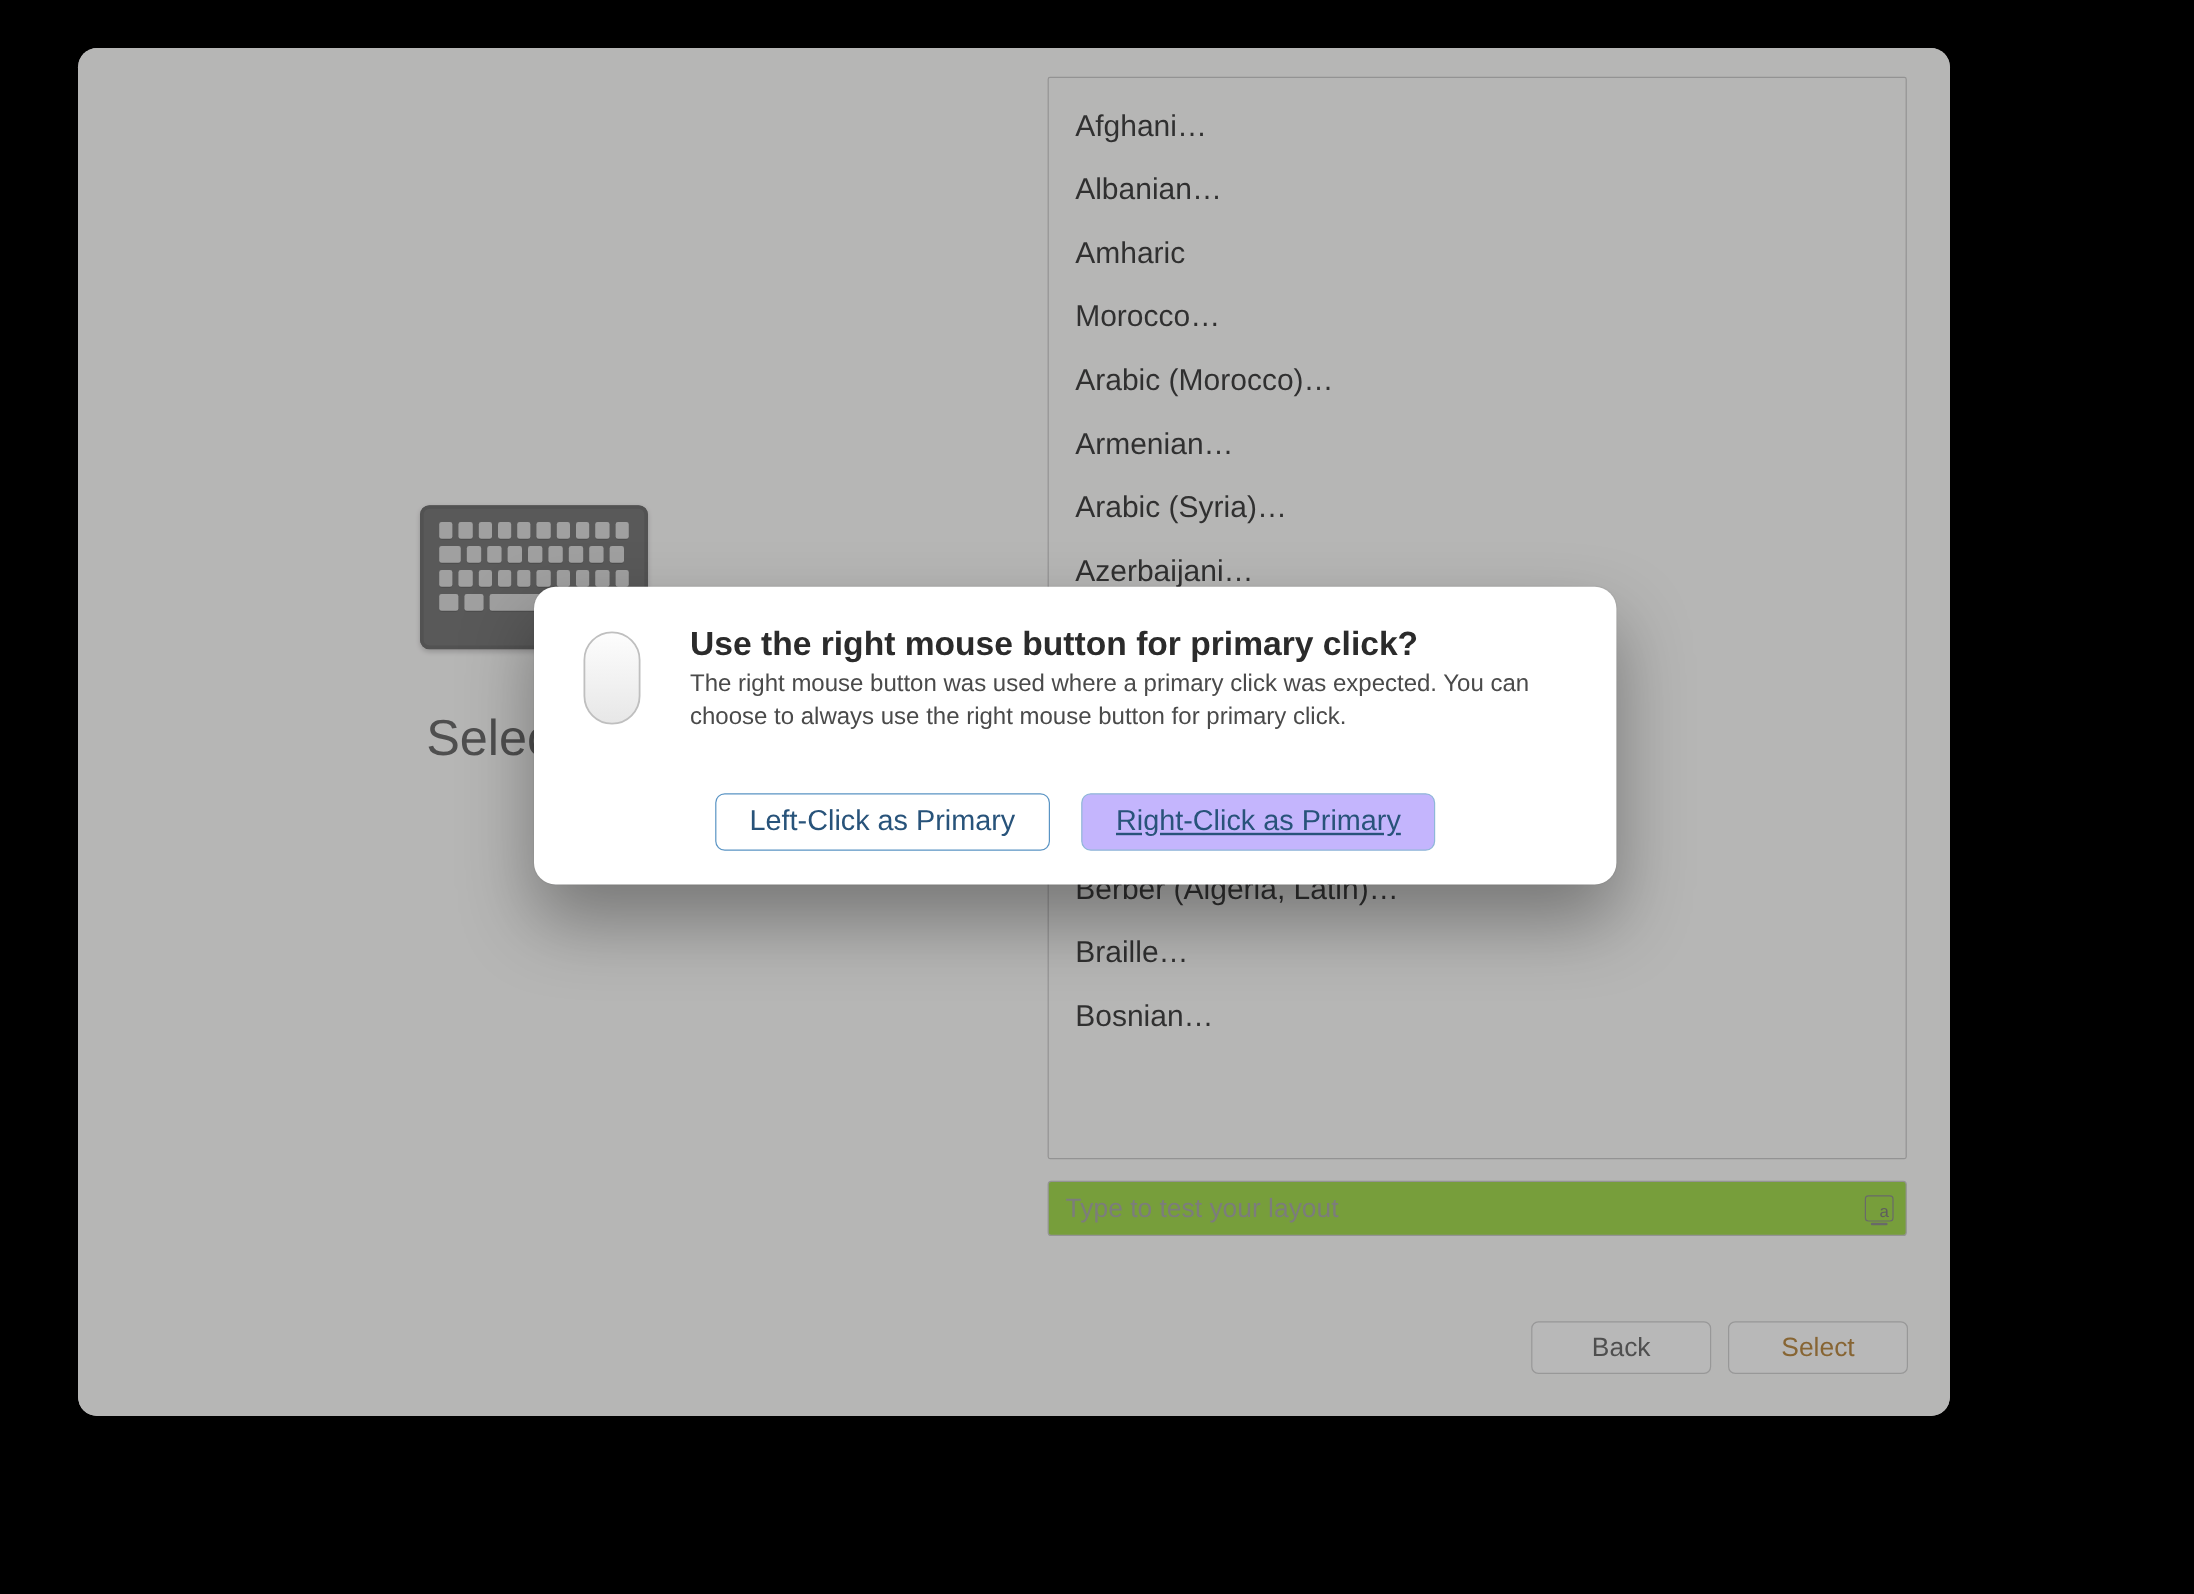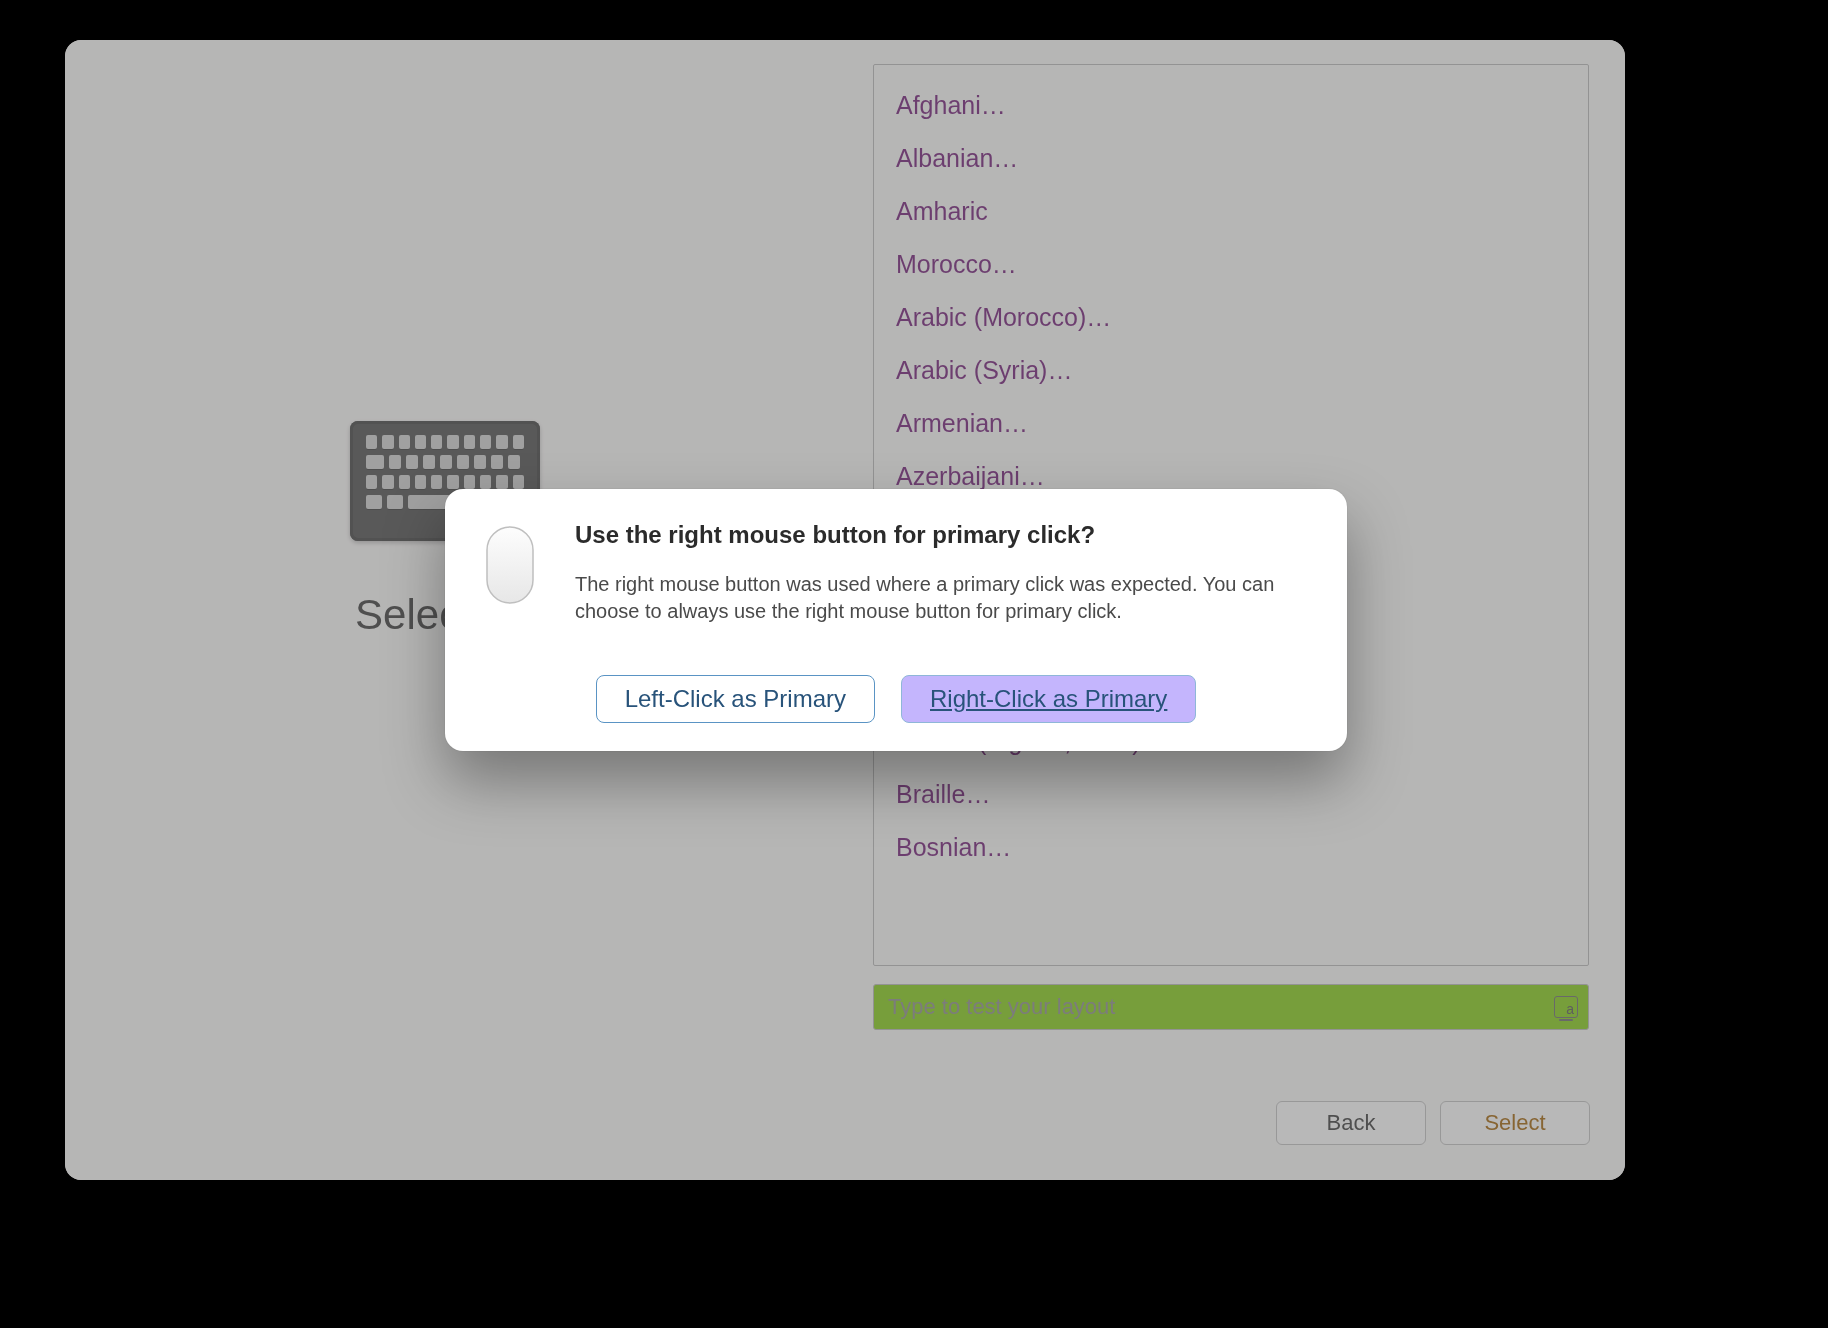--- a/index.html
+++ b/index.html
@@ -83,21 +83,21 @@
     width: 716px;
     height: 902px;
     border: 1px solid #b8b8b8;
     background: #f8f7f6;
     border-radius: 2px;
     overflow: hidden;
     padding-top: 14px;
   }
   .list-item {
     font-size: 25px;
-    color: #701a75;
+    color: #000000;
     padding: 12px 22px 12px 22px;
     cursor: default;
   }
 
   .test-input-wrapper {
     margin-top: 18px;
     width: 716px;
     height: 46px;
     border: 1px solid #b8b8b8;
     border-radius: 3px;
@@ -190,24 +190,24 @@
   }
   .mouse-icon {
     width: 50px;
     height: 80px;
     margin-top: 4px;
     margin-left: 4px;
   }
   .mouse-icon svg { width: 100%; height: 100%; }
   .dialog-text { flex: 1; }
   .dialog-title {
-    font-size: 24px;
+    font-size: 28px;
     font-weight: 600;
     color: #2b2b2b;
-    margin-bottom: 22px;
+    margin-bottom: 4px;
   }
   .dialog-body {
     font-size: 20px;
     color: #4a4a4a;
     line-height: 1.35;
   }
   .dialog-buttons {
     display: flex;
     justify-content: center;
     gap: 26px;
@@ -283,22 +283,22 @@
     <div class="page-title">Select Ke</div>
   </div>
 
   <div class="right-col">
     <div class="list-box">
       <div class="list-item">Afghani…</div>
       <div class="list-item">Albanian…</div>
       <div class="list-item">Amharic</div>
       <div class="list-item">Morocco…</div>
       <div class="list-item">Arabic (Morocco)…</div>
+      <div class="list-item">Armenian…</div>
       <div class="list-item">Arabic (Syria)…</div>
-      <div class="list-item">Armenian…</div>
       <div class="list-item">Azerbaijani…</div>
       <div class="list-item">Bambara</div>
       <div class="list-item">Bangla…</div>
       <div class="list-item">Belarusian…</div>
       <div class="list-item">Belgian…</div>
       <div class="list-item">Berber (Algeria, Latin)…</div>
       <div class="list-item">Braille…</div>
       <div class="list-item">Bosnian…</div>
     </div>
 

